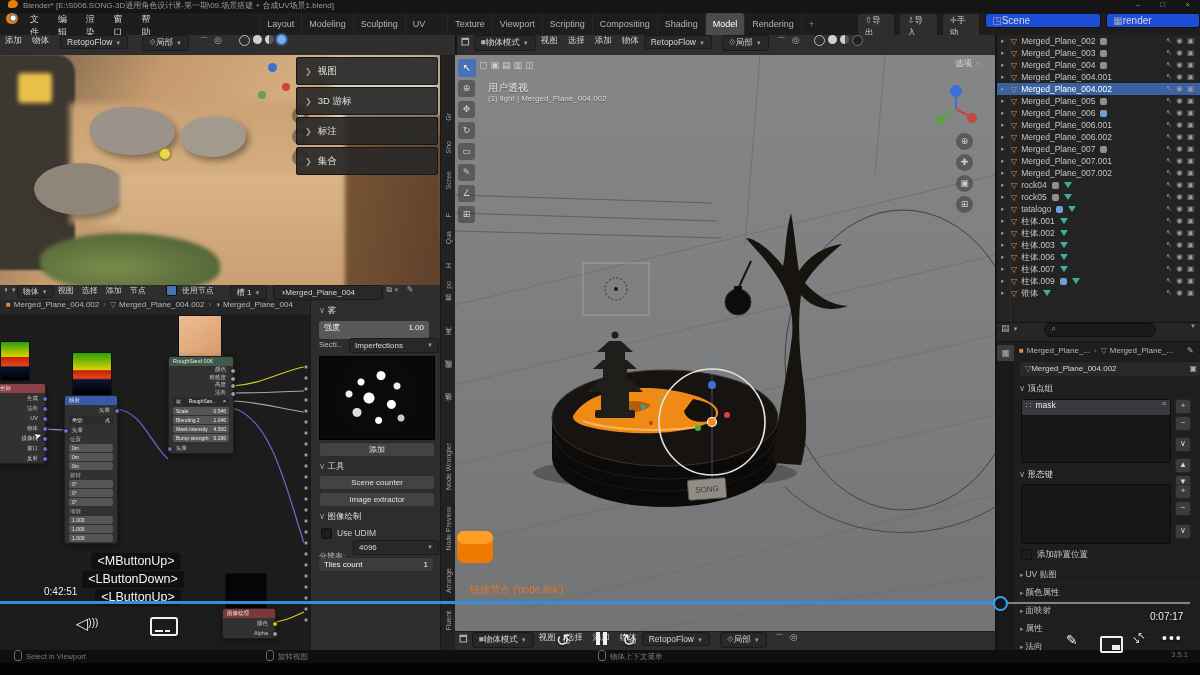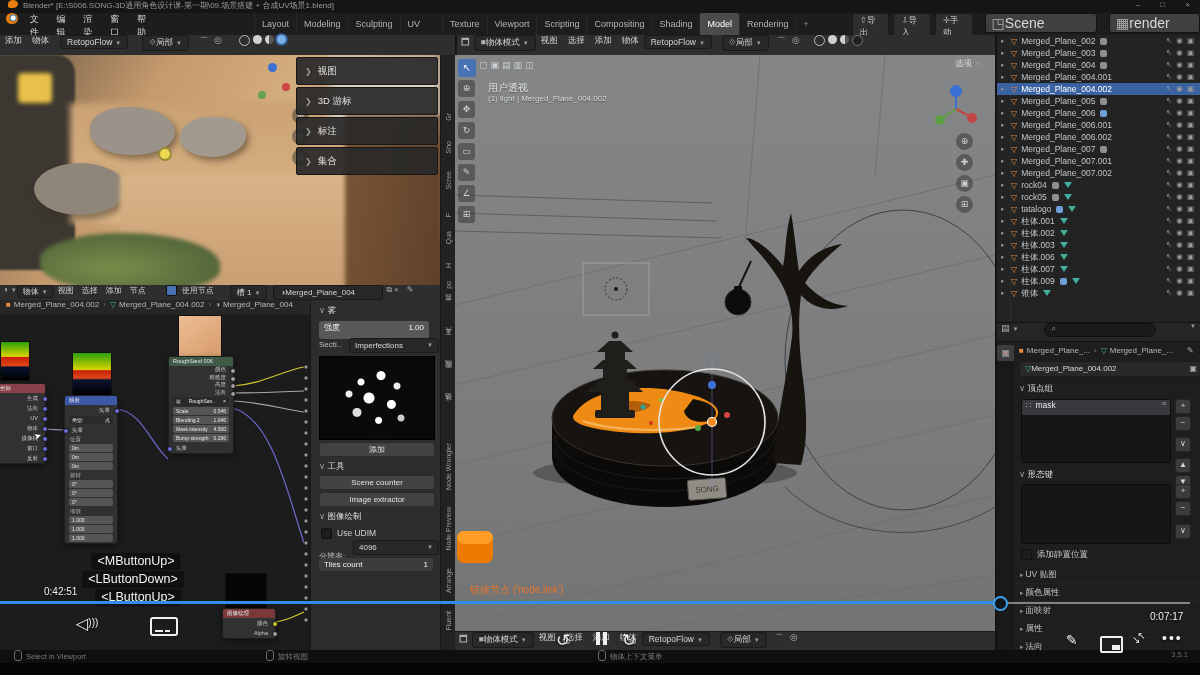--- a/index.html
+++ b/index.html
@@ -8,21 +8,21 @@
   .ab{position:absolute}
   .flex{display:flex;align-items:flex-start}
   .nowrap{white-space:nowrap}
   
   .titlebar{left:0;top:0;width:1200px;height:13px;background:#151515;color:#9a9a9a;font-size:8px}
   .menubar{left:0;top:13px;width:1200px;height:22px;background:#1d1d1d;border-bottom:1px solid #111}
   .menu-item{padding:0 6px;color:#d6d6d6;font-size:9px}
   .ws{padding:0 7px;height:22px;line-height:22px;color:#b4b4b4;font-size:9px;border-left:1px solid #282828}
   .ws.active{background:#4b4b4b;color:#fff;border-radius:3px 3px 0 0}
   .pill{background:#2e2e2e;border:1px solid #1a1a1a;border-radius:3px;padding:1px 7px;margin-left:4px;color:#cfcfcf;font-size:8.5px}
-  .idbox{background:#404040;border:1px solid #121212;border-radius:3px;padding:1px 6px;margin-left:12px;color:#d8d8d8;font-size:14px}
+  .idbox{background:#1d4ed8;border:1px solid #121212;border-radius:3px;padding:1px 6px;margin-left:5px;color:#d8d8d8;font-size:10px}
   .toolbar{background:#2e2e2e;border-bottom:1px solid #1b1b1b;height:20px}
   .tb-menu{padding:0 5px;font-size:8.5px;color:#d0d0d0}
   .dd{background:#282828;border:1px solid #1a1a1a;border-radius:3px;padding:1px 6px;font-size:8.5px;color:#d6d6d6}
   .caret{font-size:6px;color:#9a9a9a;margin-left:3px}
   .sphere{display:inline-block;width:9px;height:9px;border-radius:50%;margin-left:3px}
   
   .gic{display:inline-block;text-align:center;color:#aeaeae}
   .navbtn{width:17px;height:17px;border-radius:50%;background:rgba(40,40,40,.45);color:#cfcfcf;
           text-align:center;line-height:17px;font-size:9px;margin-bottom:4px}
   

